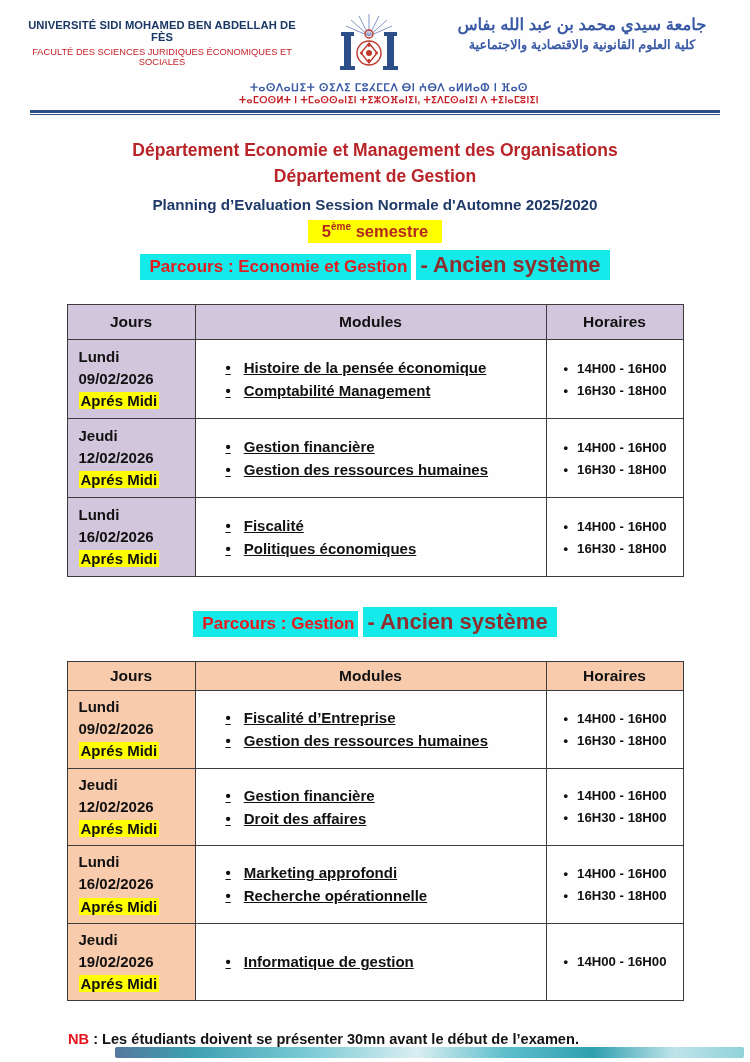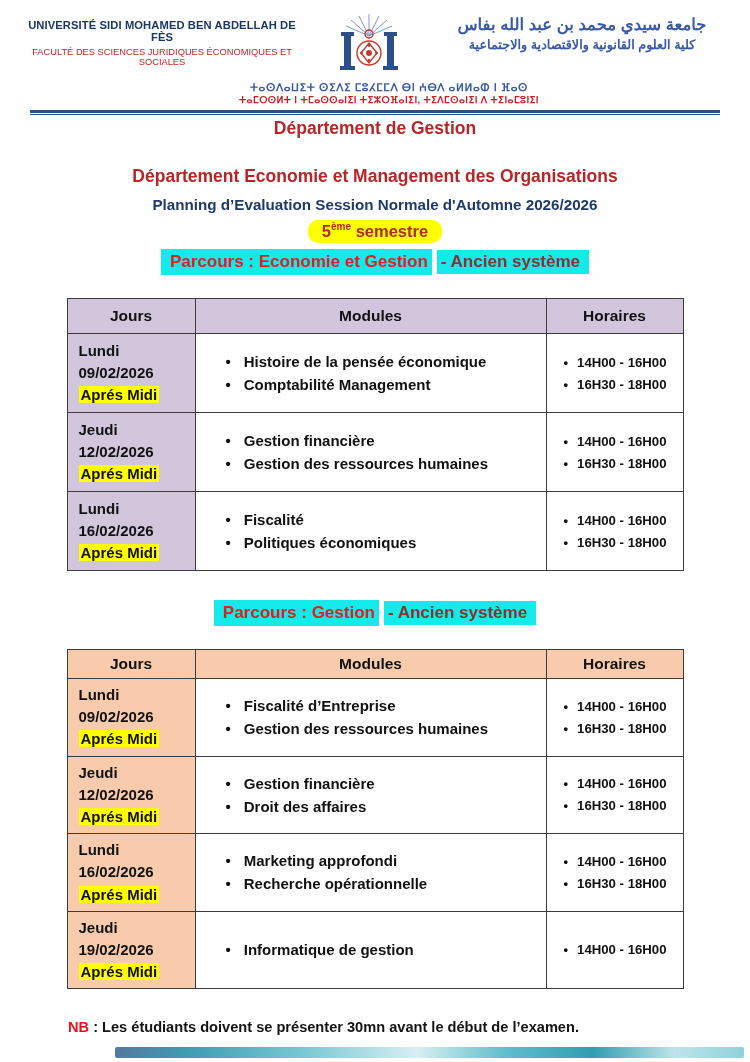--- a/index.html
+++ b/index.html
@@ -18,43 +18,43 @@
   .tifi{text-align:center;margin-top:1px;padding-left:28px;}
   .tifi1{font-size:10.5px;font-weight:bold;color:#3a5aa5;letter-spacing:.6px;}
   .tifi2{font-size:9.3px;font-weight:bold;color:#c42127;letter-spacing:.4px;margin-top:1px;}
   .rule{margin:5px 30px 0;border-top:3px solid #2c4f8a;border-bottom:1px solid #2c4f8a;height:1px;}
 
   
   .dept{color:#b82428;font-size:17.5px;font-weight:bold;text-align:center;line-height:1.5;}
   .dept.first{margin-top:22px;}
   .planning{color:#203a68;font-size:15.2px;font-weight:bold;text-align:center;margin-top:6px;}
   .sem-line{text-align:center;margin-top:7px;}
-  .sem{display:inline-block;background:#ffff00;color:#b3281f;font-weight:bold;font-size:16.5px;padding:1px 14px 3px;border-radius:10px;}
+  .sem{display:inline-block;background:#ffff00;color:#b3281f;font-weight:bold;font-size:16.5px;padding:1px 14px 3px;}
   .sem sup{font-size:10px;}
   .parc-line{text-align:center;margin-top:9px;}
   .parc-main{background:#15eaea;color:#e31c1f;font-weight:bold;font-size:17px;padding:3px 4px 4px 9px;}
-  .parc-suffix{background:#15eaea;color:#8e2f2f;font-weight:bold;font-size:17px;padding:2px 9px 3px 4px;margin-left:5px;}
+  .parc-suffix{background:#15eaea;color:#8e2f2f;font-weight:bold;font-size:22px;padding:2px 9px 3px 4px;margin-left:5px;}
 
   
   .sched{border-collapse:collapse;margin:26px auto 0;width:616px;table-layout:fixed;}
   .sched th,.sched td{border:1.6px solid #3c3c3c;vertical-align:middle;}
   .sched th{font-size:15.5px;color:#111;font-weight:bold;margin-top:23px;}
   .sec-eco .sched th{background:#d2c6dd;height:32px;}
   .sec-eco .day-cell{background:#d2c6dd;}
   .sec-eco .sched tbody tr{height:79px;}
   .sec-ges .sched th{background:#f8cbad;height:26px;}
   .sec-ges .day-cell{background:#f8cbad;}
   .sec-ges .sched tbody tr{height:65px;}
   .day-cell{padding:5px 4px 5px 11px;font-weight:bold;font-size:15px;color:#111;}
   .day-cell div{line-height:1.48;}
   .period{background:#ffff00;padding:0 2px;}
   .mod-cell{padding-left:30px;}
   .hr-cell{padding-left:17px;}
   ul.modules,ul.horaires{list-style:none;margin:0;padding:0;}
-  ul.modules li{font-weight:bold;font-size:15px;color:#111;margin:6px 0;display:flex;align-items:baseline;}
+  ul.modules li{font-weight:bold;font-size:15px;color:#111;margin:6px 0;display:flex;align-items:baseline;text-decoration:underline;}
   ul.modules li::before{content:"•";margin-right:13px;font-size:15px;}
   ul.horaires li{font-weight:bold;font-size:13.2px;color:#111;margin:7px 0;display:flex;align-items:baseline;}
   ul.horaires li::before{content:"•";margin-right:9px;font-size:13px;}
   .sec-ges .parc-line{margin-top:32px;}
 
   
   .nb{margin:30px 0 13px 68px;font-size:14.6px;font-weight:bold;color:#141414;}
   .nb-label{color:#e8131c;}
   .footer-bar{position:absolute;left:115px;right:6px;bottom:4px;height:11px;border-radius:2px;
     background:linear-gradient(90deg,#55789f 0%,#3d9fb0 12%,#77c9d4 30%,#d9eef2 48%,#5fbecb 62%,#2f9fb0 76%,#bfe4ea 89%,#8fd2da 100%);}
@@ -106,23 +106,23 @@
       <div class="ar1">جامعة سيدي محمد بن عبد الله بفاس</div>
       <div class="ar2">كلية العلوم القانونية والاقتصادية والاجتماعية</div>
     </div>
   </div>
   <div class="tifi">
     <div class="tifi1">ⵜⴰⵙⴷⴰⵡⵉⵜ ⵙⵉⴷⵉ ⵎⵓⵃⵎⵎⴷ ⴱⵏ ⵄⴱⴷ ⴰⵍⵍⴰⵀ ⵏ ⴼⴰⵙ</div>
     <div class="tifi2">ⵜⴰⵎⵔⵙⵍⵜ ⵏ ⵜⵎⴰⵙⵙⴰⵏⵉⵏ ⵜⵉⵣⵔⴼⴰⵏⵉⵏ, ⵜⵉⴷⵎⵙⴰⵏⵉⵏ ⴷ ⵜⵉⵏⴰⵎⵓⵏⵉⵏ</div>
   </div>
   <div class="rule"></div>
 
+  <div class="dept first">Département Economie et Management des Organisations</div>
   <div class="dept">Département de Gestion</div>
-  <div class="dept first">Département Economie et Management des Organisations</div>
-  <div class="planning">Planning d’Evaluation Session Normale d'Automne 2026/2026</div>
+  <div class="planning">Planning d’Evaluation Session Normale d'Automne 2025/2020</div>
   <div class="sem-line">
     <span class="sem"><span>5</span><sup>ème</sup><span> semestre</span></span>
   </div>
 
   <div class="section sec-eco">
     <div class="parc-line">
       <span class="parc-main">Parcours : Economie et Gestion</span><span class="parc-suffix">- Ancien système</span>
     </div>
     <table class="sched">
       <colgroup>

